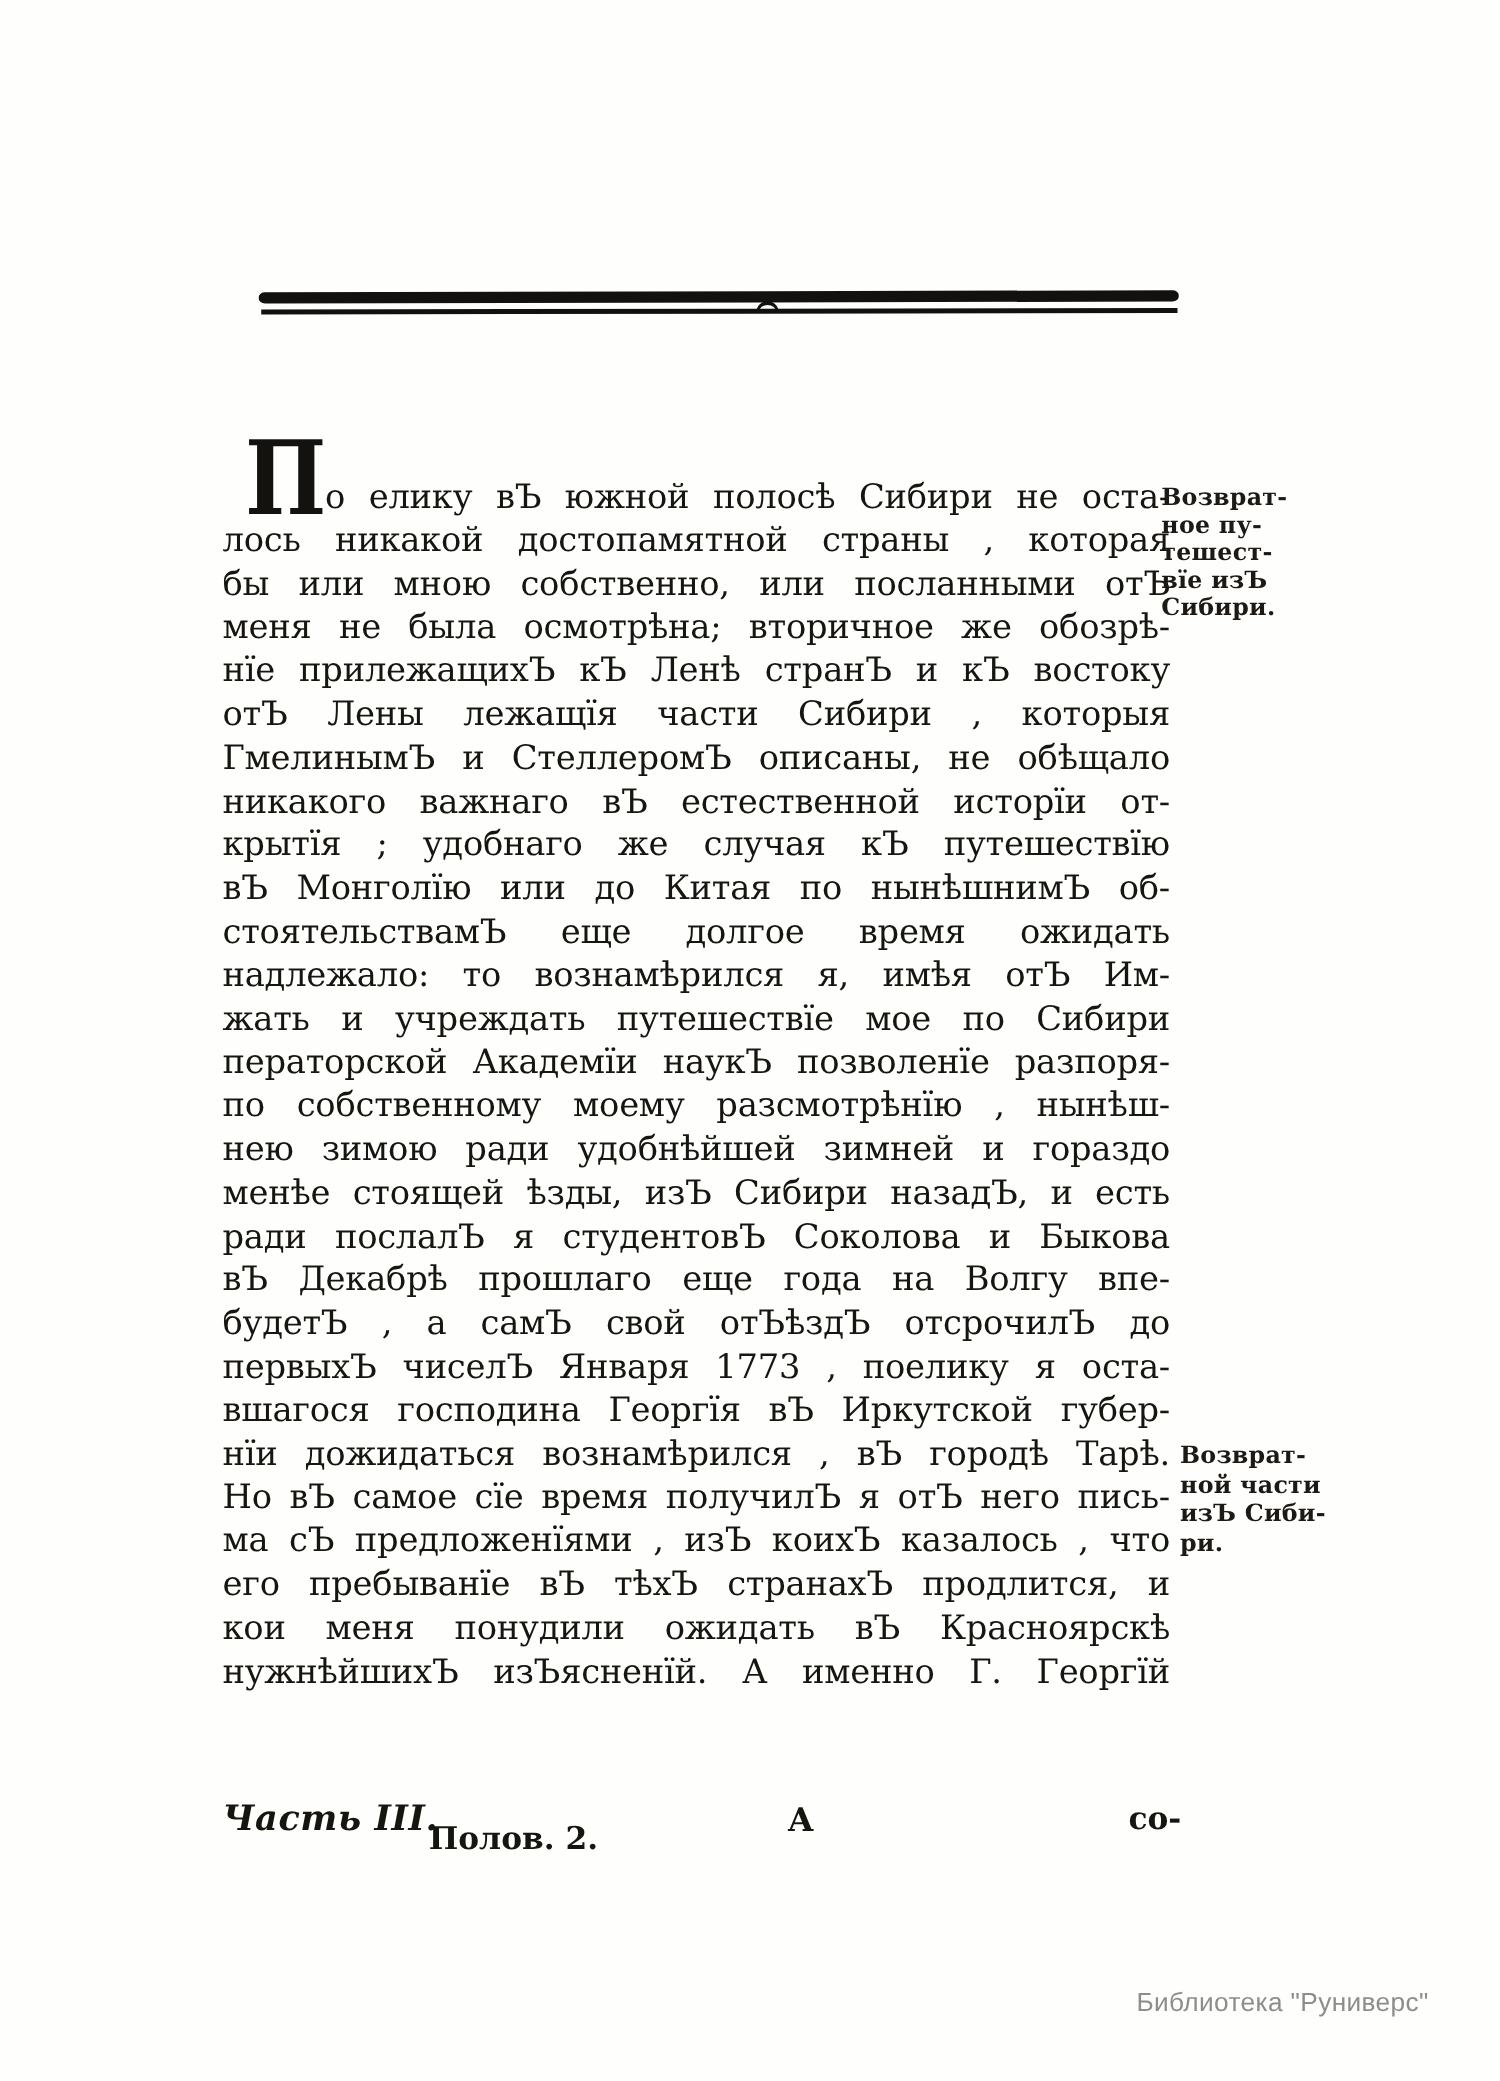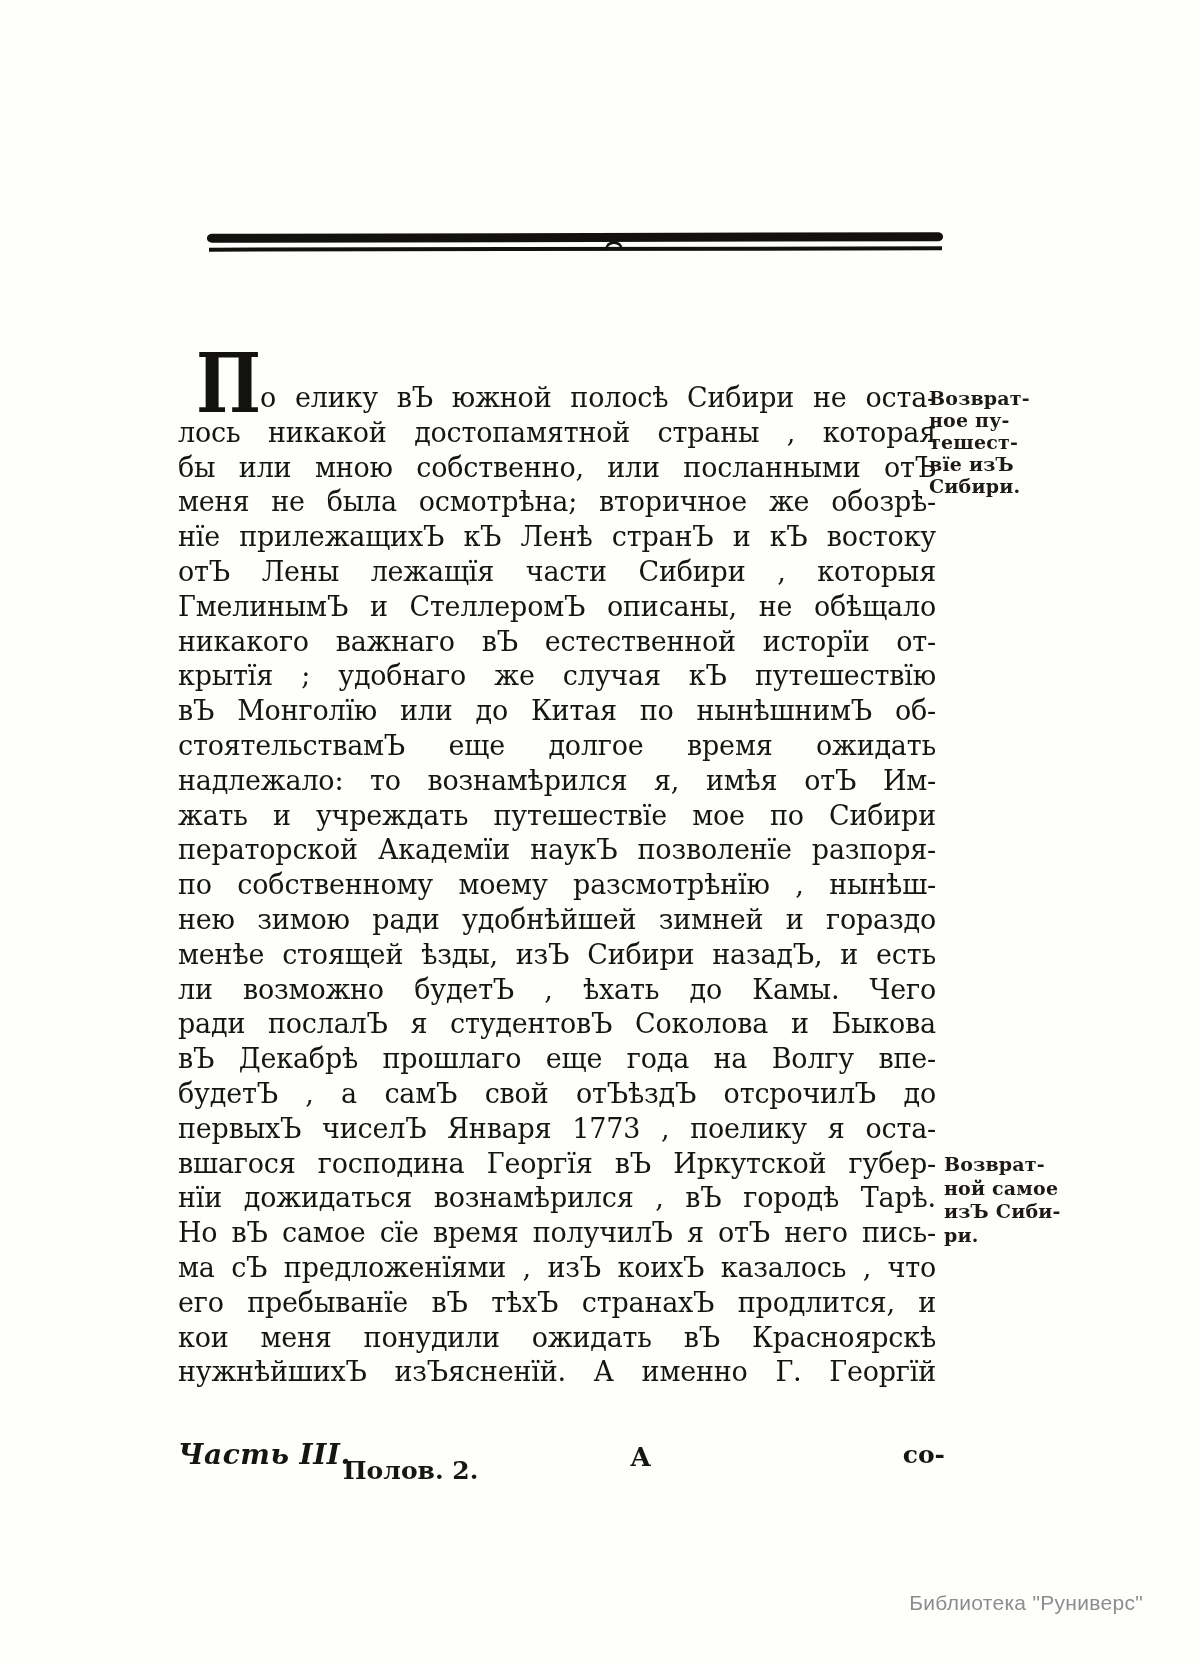--- a/index.html
+++ b/index.html
@@ -110,21 +110,20 @@
     <div class="line">никакого важнаго вЪ естественной исторїи от-</div>
     <div class="line">крытїя ; удобнаго же случая кЪ путешествїю</div>
     <div class="line">вЪ Монголїю или до Китая по нынѣшнимЪ об-</div>
     <div class="line">стоятельствамЪ еще долгое время ожидать</div>
     <div class="line">надлежало: то вознамѣрился я, имѣя отЪ Им-</div>
     <div class="line">жать и учреждать путешествїе мое по Сибири</div>
     <div class="line">ператорской Академїи наукЪ позволенїе разпоря-</div>
     <div class="line">по собственному моему разсмотрѣнїю , нынѣш-</div>
     <div class="line">нею зимою ради удобнѣйшей зимней и гораздо</div>
     <div class="line">менѣе стоящей ѣзды, изЪ Сибири назадЪ, и есть</div>
-    <div class="line">ли возможно будетЪ , ѣхать до Камы. Чего</div>
     <div class="line">ради послалЪ я студентовЪ Соколова и Быкова</div>
     <div class="line">вЪ Декабрѣ прошлаго еще года на Волгу впе-</div>
     <div class="line">будетЪ , а самЪ свой отЪѣздЪ отсрочилЪ до</div>
     <div class="line">первыхЪ чиселЪ Января 1773 , поелику я оста-</div>
     <div class="line">вшагося господина Георгїя вЪ Иркутской губер-</div>
     <div class="line">нїи дожидаться вознамѣрился , вЪ городѣ Тарѣ.</div>
     <div class="line">Но вЪ самое сїе время получилЪ я отЪ него пись-</div>
     <div class="line">ма сЪ предложенїями , изЪ коихЪ казалось , что</div>
     <div class="line">его пребыванїе вЪ тѣхЪ странахЪ продлится, и</div>
     <div class="line">кои меня понудили ожидать вЪ Красноярскѣ</div>
@@ -134,21 +133,21 @@
   <div class="margin-note margin-note-1">
     <div>Возврат-</div>
     <div>ное пу-</div>
     <div>тешест-</div>
     <div>вїе изЪ</div>
     <div>Сибири.</div>
   </div>
 
   <div class="margin-note margin-note-2">
     <div>Возврат-</div>
-    <div>ной самое</div>
+    <div>ной части</div>
     <div>изЪ Сиби-</div>
     <div>ри.</div>
   </div>
 
   <div class="footer">
     <span class="footer-part">Часть III.</span>
     <span class="footer-half">Полов. 2.</span>
     <span class="footer-signature">А</span>
     <span class="footer-catchword">со-</span>
   </div>

